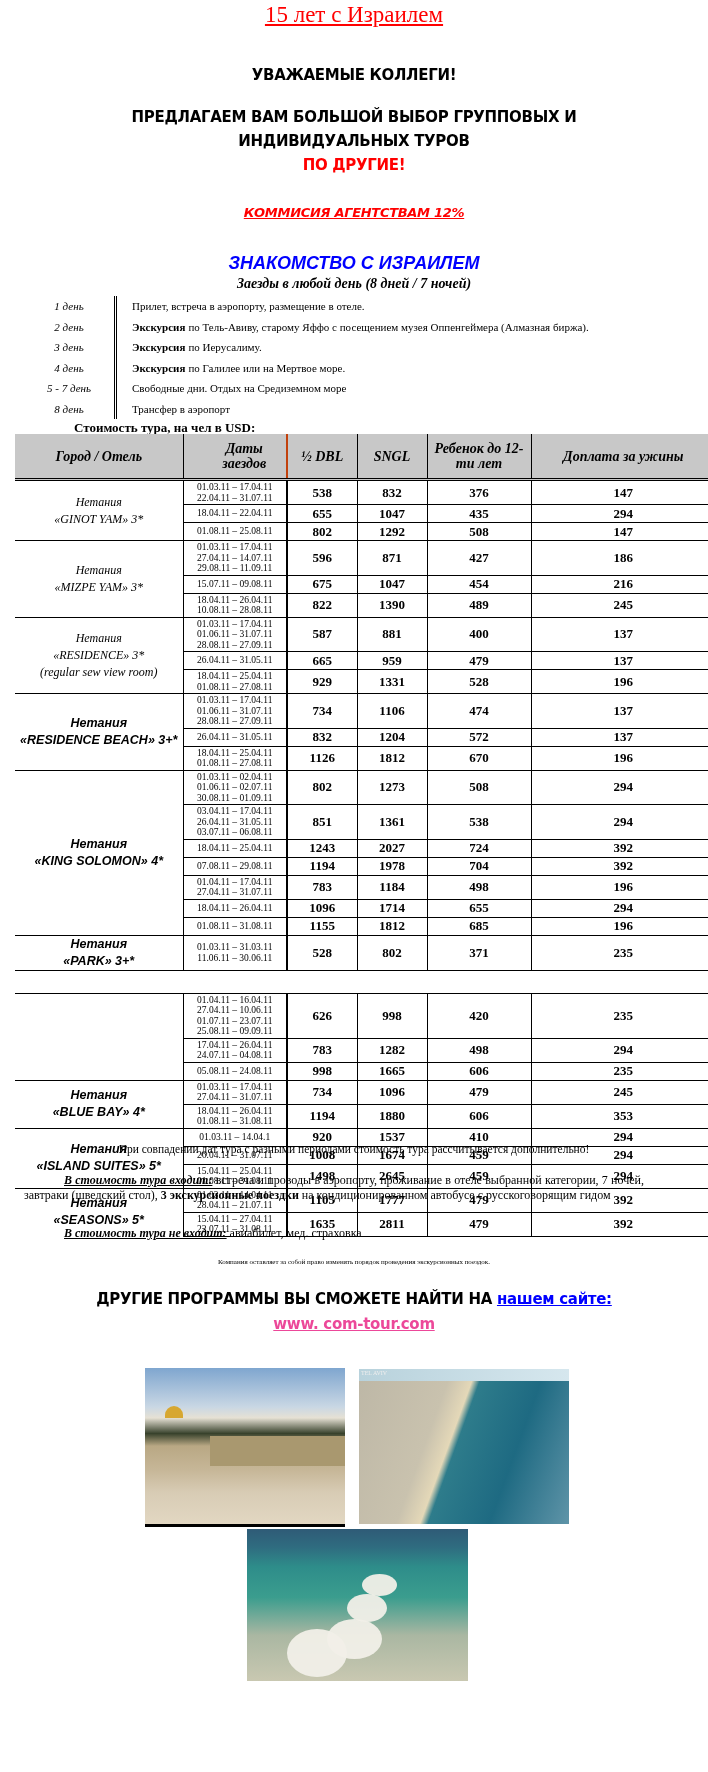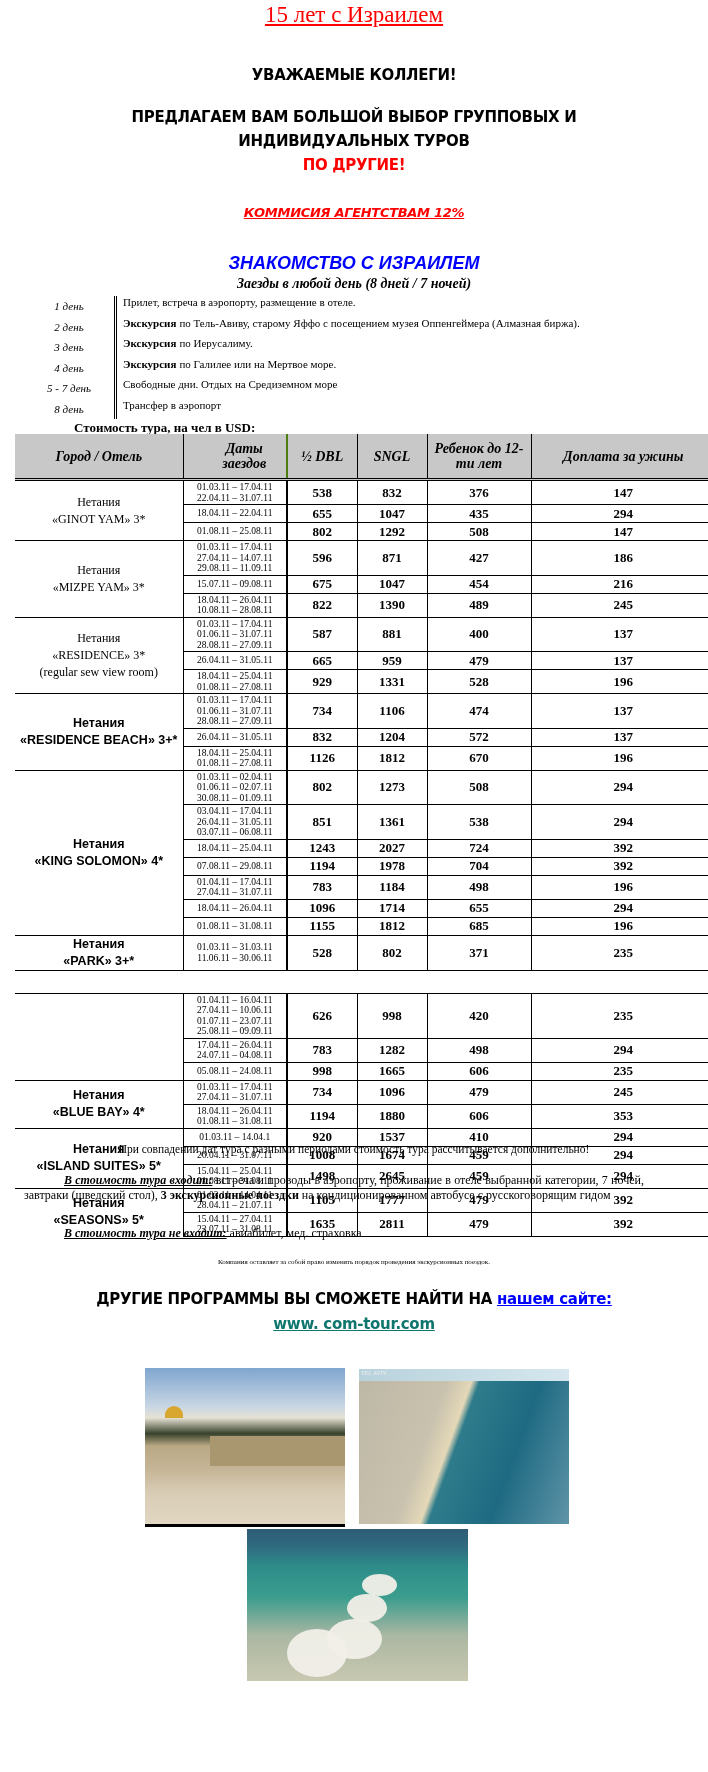--- a/index.html
+++ b/index.html
@@ -11,48 +11,48 @@
   .greet { top: 66px; font-size: 15px; }
   .offer1 { top: 105px; font-size: 15px; line-height: 24px; }
   .offer-red { color: #ff0000; }
   .commission { top: 205px; font-size: 13px; color: #ff0000; font-style: italic; text-decoration: underline; }
   .program-title { top: 253px; font-size: 18px; color: #0000ff; font-style: italic; font-family: "Liberation Sans", sans-serif; font-weight: bold; }
   .program-sub { top: 276px; font-size: 14px; font-style: italic; font-weight: bold; }
 
   .itin { position: absolute; top: 296px; left: 30px; width: 660px; }
   .itin-row { display: flex; height: 20.5px; align-items: center; font-size: 11px; }
   .itin-day { width: 78px; text-align: center; font-style: italic; padding-right: 6px; }
-  .itin-desc { border-left: 3px double #000; padding-left: 6px; height: 100%; display: flex; align-items: flex-start; white-space: nowrap; }
+  .itin-desc { border-left: 3px double #000; padding-left: 15px; height: 100%; display: flex; align-items: center; white-space: nowrap; }
   .itin-desc b { margin-right: 3px; }
 
   .price-caption { top: 420px; left: 74px; font-size: 13px; font-weight: bold; }
 
   table.prices { position: absolute; top: 434px; left: 15px; width: 700px; border-collapse: collapse; font-size: 13px; }
   table.prices th { background: #c8c8c8; font-style: italic; font-weight: bold; font-size: 14px; height: 44px; border-left: 1px solid #000; border-bottom: 3px double #000; padding: 0 2px; line-height: 15px; }
   table.prices th:first-child { border-left: none; }
   table.prices td { border-left: 1px solid #000; border-top: 1px solid #000; text-align: center; padding: 0; }
-  table.prices td.hotel { border-left: none; font-size: 12px; line-height: 17px; margin-left: 20px; }
+  table.prices td.hotel { border-left: none; font-style: italic; font-size: 12px; line-height: 17px; margin-left: 20px; }
   table.prices td.hotel.sans { font-family: "Liberation Sans", sans-serif; font-size: 12.5px; }
   table.prices td.dates { font-size: 9.5px; line-height: 10.5px; border-right: 2px solid #000; padding: 1px 0; }
-  table.prices th.dates-h { border-right: 2px solid #4d7c0f; padding-left: 21px; }
+  table.prices th.dates-h { border-right: 2px solid #c2410c; padding-left: 21px; }
   table.prices td.num { font-weight: bold; font-size: 13px; }
   table.prices tr.spacer td { border-left: none; height: 22px; }
   table.prices tr.last td { border-bottom: 1px solid #000; }
   .cols .c0 { width: 168px; } .cols .c1 { width: 104px; } .cols .c2 { width: 70px; } .cols .c3 { width: 70px; } .cols .c4 { width: 104px; } .cols .c5 { width: 184px; }
 
   .note-coinc { top: 1143px; left: 0; width: 708px; text-align: center; font-size: 11.5px; }
   .incl { top: 1173px; left: 24px; width: 620px; font-size: 12px; line-height: 15px; text-align: justify; }
   .incl .lbl { font-weight: bold; font-style: italic; text-decoration: underline; }
   .incl .ind { padding-left: 40px; }
   .not-incl { top: 1226px; left: 64px; font-size: 12px; }
   .not-incl .lbl { font-weight: bold; font-style: italic; text-decoration: underline; }
   .company-note { top: 1258px; left: 0; width: 708px; text-align: center; font-size: 7px; }
   .other-prog { top: 1290px; font-size: 15px; }
   .other-prog .lnk { color: #0000ff; text-decoration: underline; }
-  .site { top: 1315px; font-size: 15px; color: #0f766e; text-decoration: underline; }
+  .site { top: 1315px; font-size: 15px; color: #ec4899; text-decoration: underline; }
 
   .photo { position: absolute; overflow: hidden; }
   .photo-jer { left: 145px; top: 1368px; width: 200px; height: 156px; background: linear-gradient(180deg, #7fa6cf 0%, #c9d7e4 25%, #e6e1d4 32%, #38422c 42%, #b9a884 50%, #c6b697 65%, #d8ccb5 80%, #e2d7c2 100%); border-bottom: 3px solid #000; }
   .jer-dome { position: absolute; left: 20px; top: 38px; width: 18px; height: 12px; background: #d7a730; border-radius: 9px 9px 0 0; }
   .jer-wall { position: absolute; left: 65px; top: 68px; width: 135px; height: 30px; background: #a9986f; }
   .photo-tlv { left: 359px; top: 1369px; width: 210px; height: 155px; background: linear-gradient(110deg, #bdb7a6 0%, #c9c2ae 35%, #e4d8b8 44%, #2e7c8b 47%, #1e6a82 70%, #5f94a8 100%); }
   .tlv-sky { position: absolute; left: 0; top: 0; width: 100%; height: 12px; background: linear-gradient(90deg, #b8d2dc, #d6e7ee); }
   .tlv-label { position: absolute; left: 2px; top: 1px; font-size: 6px; color: #eee; }
   .photo-sea { left: 247px; top: 1529px; width: 221px; height: 152px; background: linear-gradient(180deg, #2f5b77 0%, #2f6c80 12%, #2e8d8a 25%, #3b9d8e 45%, #aab7a2 70%, #c9c8b1 100%); }
   .salt { position: absolute; background: #f1efe8; border-radius: 50%; opacity: 0.95; }

